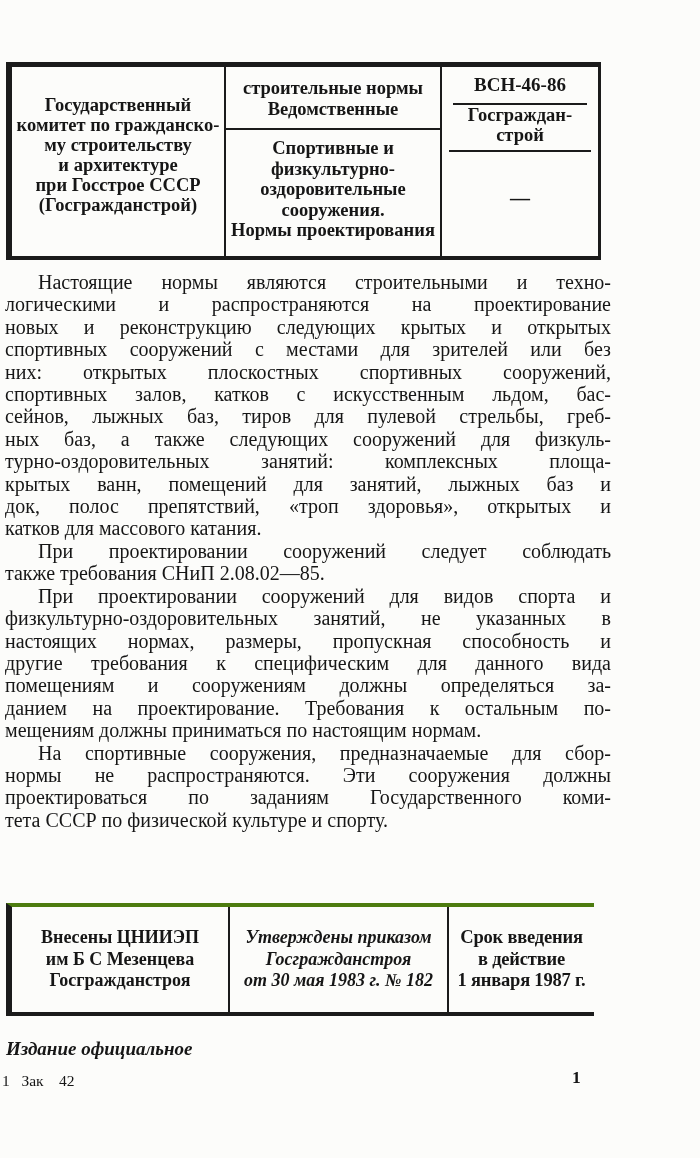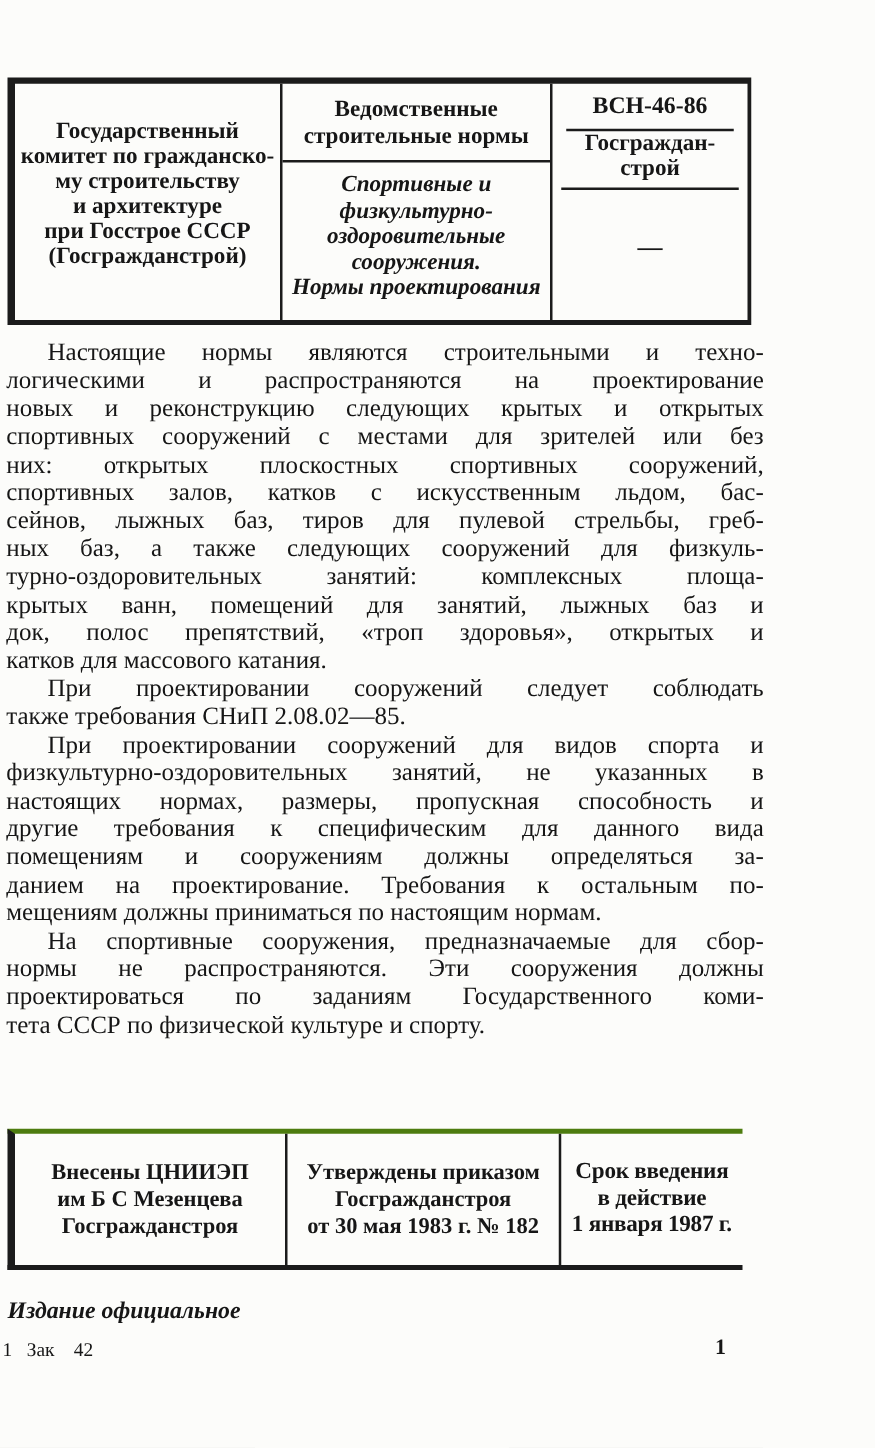--- a/index.html
+++ b/index.html
@@ -39,21 +39,21 @@
     padding-bottom: 14px;
   }
   .hcell-mid {
     width: 216px;
     border-right: 2px solid #1b1b1b;
     display: flex; flex-direction: column;
     text-align: center;
     font-weight: 700; font-size: 18.5px; line-height: 20.5px;
   }
   .hmid-top { padding: 11px 4px 9px; border-bottom: 2px solid #1b1b1b; }
-  .hmid-bottom { padding: 8px 4px 0; font-style: italic; }
+  .hmid-bottom { padding: 8px 4px 0; }
   .hcell-right {
     flex: 1;
     display: flex; flex-direction: column;
     text-align: center;
     font-weight: 700; font-size: 18.5px; line-height: 20px;
   }
   .hcode { margin: 8px 11px 0; padding-bottom: 8px; border-bottom: 2px solid #1b1b1b; font-size: 19px; }
   .hissuer { }
   .hrule2 { height: 0; border-top: 2px solid #1b1b1b; margin: 5px 7px 0; }
   .hdash { flex: 1; display: flex; align-items: center; justify-content: center; font-weight: 700; font-size: 20px; padding-bottom: 12px; }
@@ -83,21 +83,21 @@
     background: #fcfcfa;
   }
   .fcell {
     box-sizing: border-box;
     display: flex; flex-direction: column;
     align-items: center; justify-content: center;
     text-align: center;
     font-weight: 700; font-size: 18px; line-height: 21.5px;
   }
   .fcell-submitted { width: 218px; border-right: 2px solid #1b1b1b; }
-  .fcell-approved  { width: 219px; border-right: 2px solid #1b1b1b; }
+  .fcell-approved  { width: 219px; border-right: 2px solid #1b1b1b; font-style: italic; }
   .fcell-effective { flex: 1; font-size: 18.5px; letter-spacing: -0.2px; }
 
   
   .edition {
     position: absolute;
     left: 6px; top: 1038px;
     font-weight: 700; font-style: italic;
     font-size: 19px;
   }
   .printer-mark {
@@ -122,22 +122,22 @@
         <div class="tline first">Государственный</div>
         <div class="tline">комитет по гражданско-</div>
         <div class="tline">му строительству</div>
         <div class="tline">и архитектуре</div>
         <div class="tline">при Госстрое СССР</div>
         <div class="tline last">(Госгражданстрой)</div>
       </div>
 
     <div class="hcell hcell-mid">
       <div class="hmid-top">
+          <div class="tline last">строительные нормы</div>
           <div class="tline first">Ведомственные</div>
-          <div class="tline last">строительные нормы</div>
         </div>
       <div class="hmid-bottom">
           <div class="tline first">Спортивные и</div>
           <div class="tline">физкультурно-</div>
           <div class="tline">оздоровительные</div>
           <div class="tline">сооружения.</div>
           <div class="tline last">Нормы проектирования</div>
         </div>
     </div>
 

